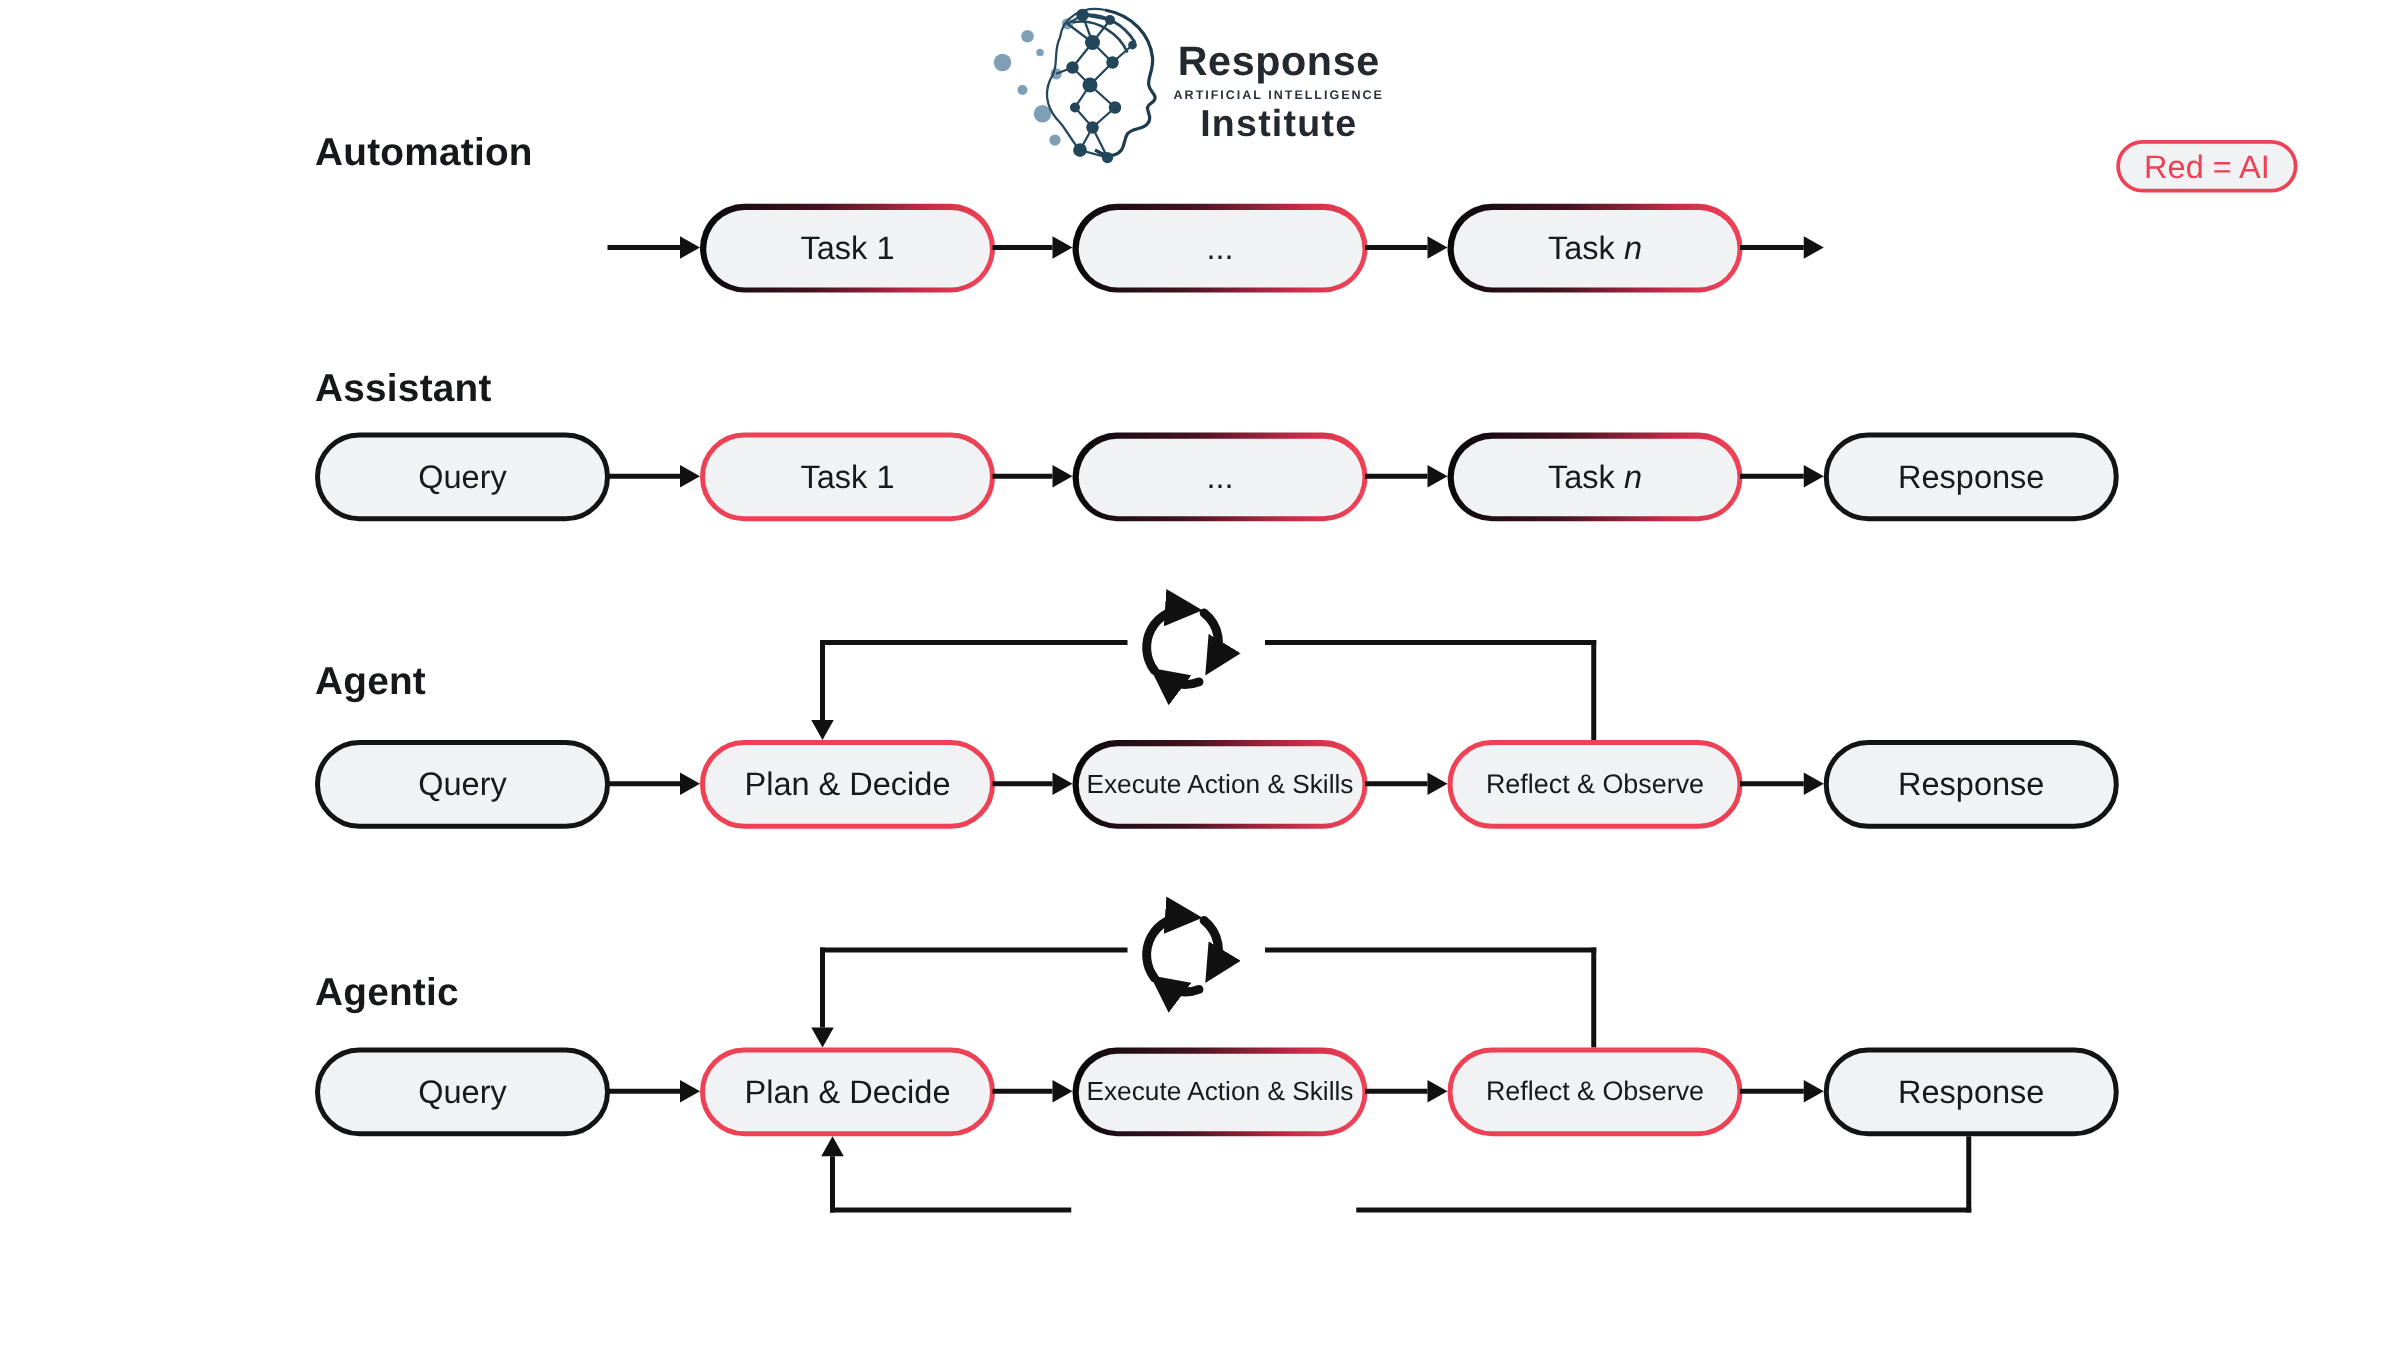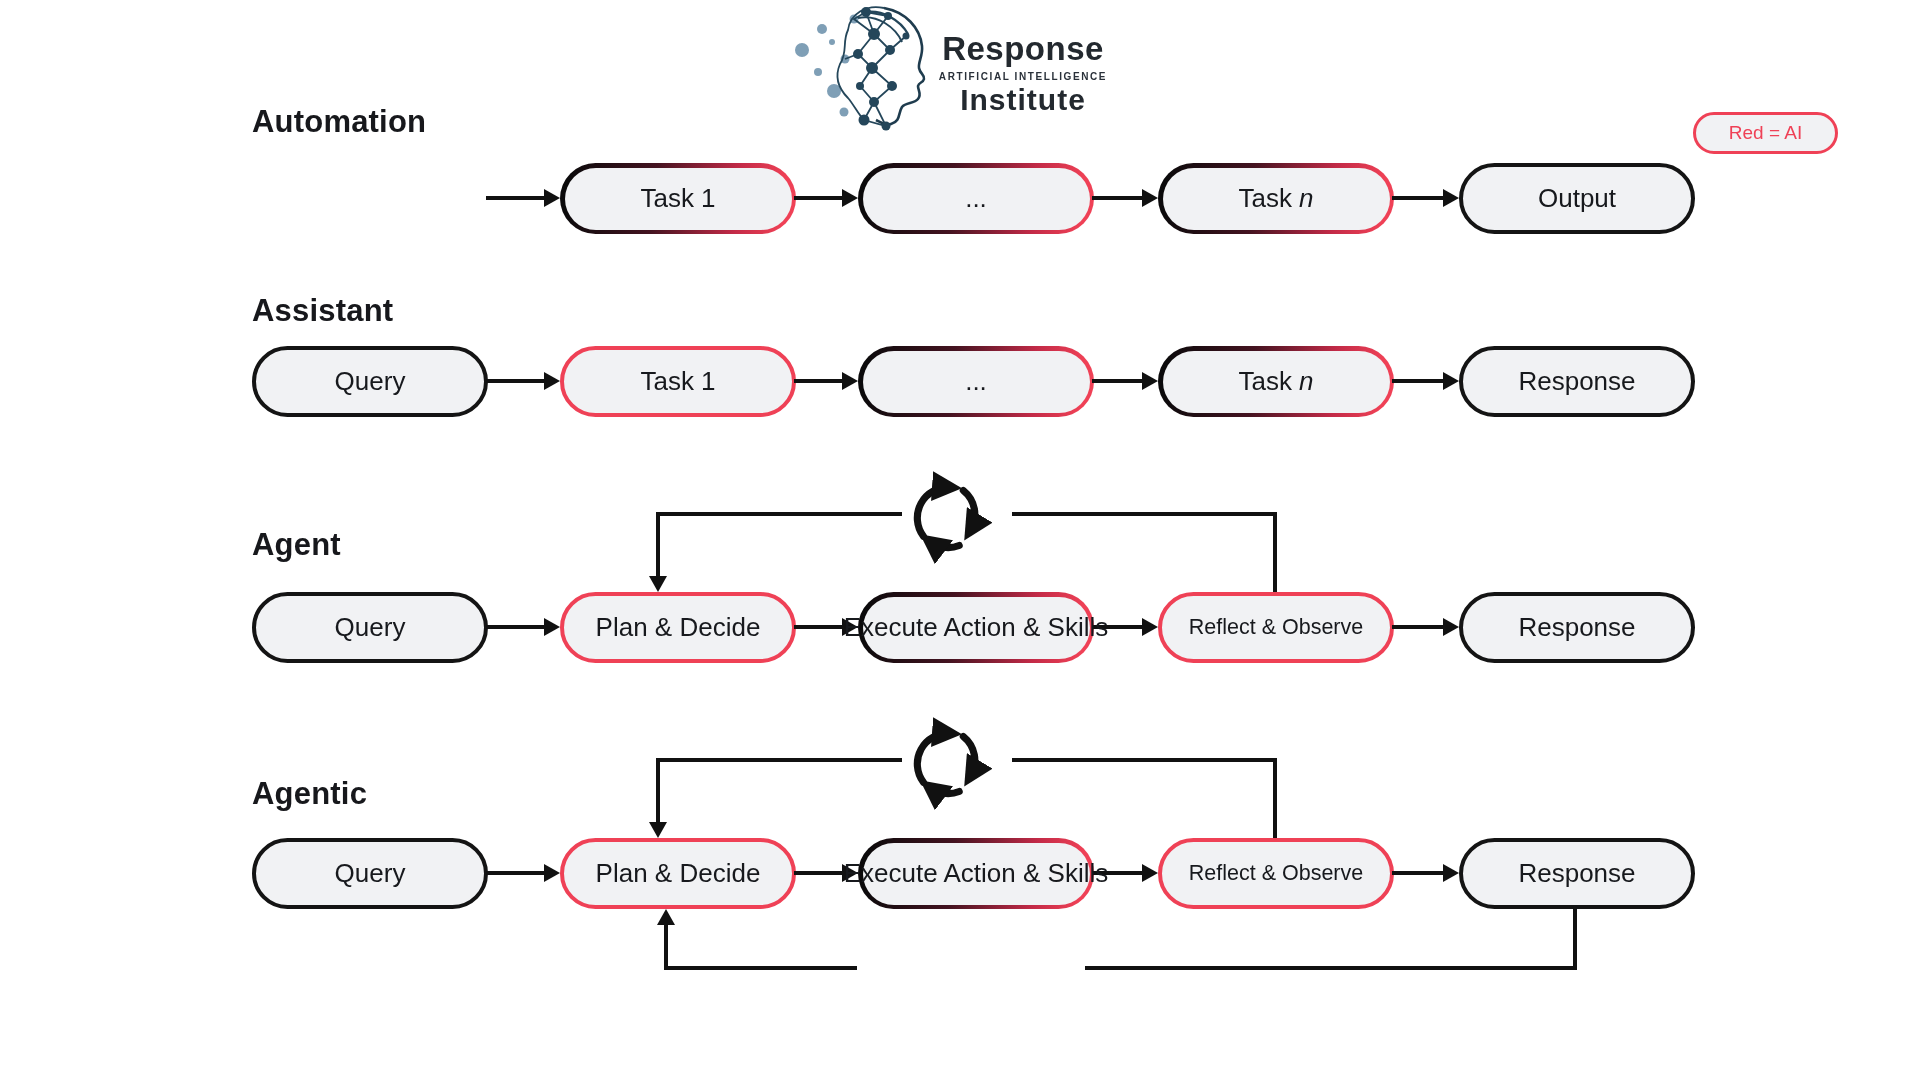--- a/index.html
+++ b/index.html
@@ -11,38 +11,38 @@
   .pill { position:absolute; width:236px; height:71px; border-radius:37px;
           background:#f1f2f4; box-sizing:border-box; border:4.5px solid #141414;
           display:flex; align-items:center; justify-content:center;
           font-size:26px; color:#17191d; }
   .pill.red  { border-color:#ef4156; }
   .pill.grad { border:none;
                background:linear-gradient(95deg,#0b0a0b 4%,#441320 40%,#c22a47 74%,#ef4156 94%); }
   .pill.grad::before { content:""; position:absolute; inset:4.5px; border-radius:33px; background:#f1f2f4; }
   .pill span { position:relative; z-index:1; white-space:nowrap; }
   .pill .var { font-style:italic; }
-  .small { font-size:26px; }
+  .small { font-size:21px; }
   .mid   { font-size:21.5px; }
   .learn { width:230px; height:58px; border-radius:30px; font-size:22px; }
 
   .hline { position:absolute; height:4px; background:#111; }
   .vline { position:absolute; width:4px;  background:#111; }
   .ah-right { position:absolute; width:0; height:0;
               border-left:16px solid #111; border-top:9px solid transparent; border-bottom:9px solid transparent; }
   .ah-down  { position:absolute; width:0; height:0;
               border-top:16px solid #111; border-left:9px solid transparent; border-right:9px solid transparent; }
   .ah-up    { position:absolute; width:0; height:0;
               border-bottom:16px solid #111; border-left:9px solid transparent; border-right:9px solid transparent; }
 
   .cycle { position:absolute; width:102px; height:102px; }
 
   .legend { position:absolute; left:1693px; top:112px; width:145px; height:42px;
             box-sizing:border-box; border:3.5px solid #ef4156; border-radius:22px;
-            background:#f1f2f4; color:#ef4156; font-size:19px;
+            background:#f1f2f4; color:#ef4156; font-size:26px;
             display:flex; align-items:center; justify-content:center; }
 
   .logo-text { position:absolute; left:933px; top:32px; width:180px;
                display:flex; flex-direction:column; align-items:center; color:#23292f; }
   .lg1  { font-size:33px; font-weight:bold; letter-spacing:.5px; line-height:1.05; }
   .lgsub{ font-size:10px; font-weight:bold; letter-spacing:1.6px; margin:4px 0 2px; color:#2a313a; }
   .lg2  { font-size:30px; font-weight:bold; letter-spacing:1px; line-height:1.05; }
 </style>
 </head>
 <body>
@@ -94,23 +94,20 @@
 
   <div class="rowlabel" style="left:252px;top:104px">Automation</div>
   <div class="pill grad" style="left:560px;top:163px">
       <span>Task 1</span>
     </div>
   <div class="pill grad" style="left:858px;top:163px">
       <span>...</span>
     </div>
   <div class="pill grad" style="left:1158px;top:163px">
       <span><span>Task </span><span class="var">n</span></span>
-    </div>
-  <div class="pill" style="left:1459px;top:163px">
-      <span>Output</span>
     </div>
   <div class="hline" style="left:486px;top:196px;width:58px"></div>
     <div class="ah-right" style="left:544px;top:189px"></div>
   <div class="hline" style="left:794px;top:196px;width:48px"></div>
     <div class="ah-right" style="left:842px;top:189px"></div>
   <div class="hline" style="left:1092px;top:196px;width:50px"></div>
     <div class="ah-right" style="left:1142px;top:189px"></div>
   <div class="hline" style="left:1392px;top:196px;width:51px"></div>
     <div class="ah-right" style="left:1443px;top:189px"></div>
 

